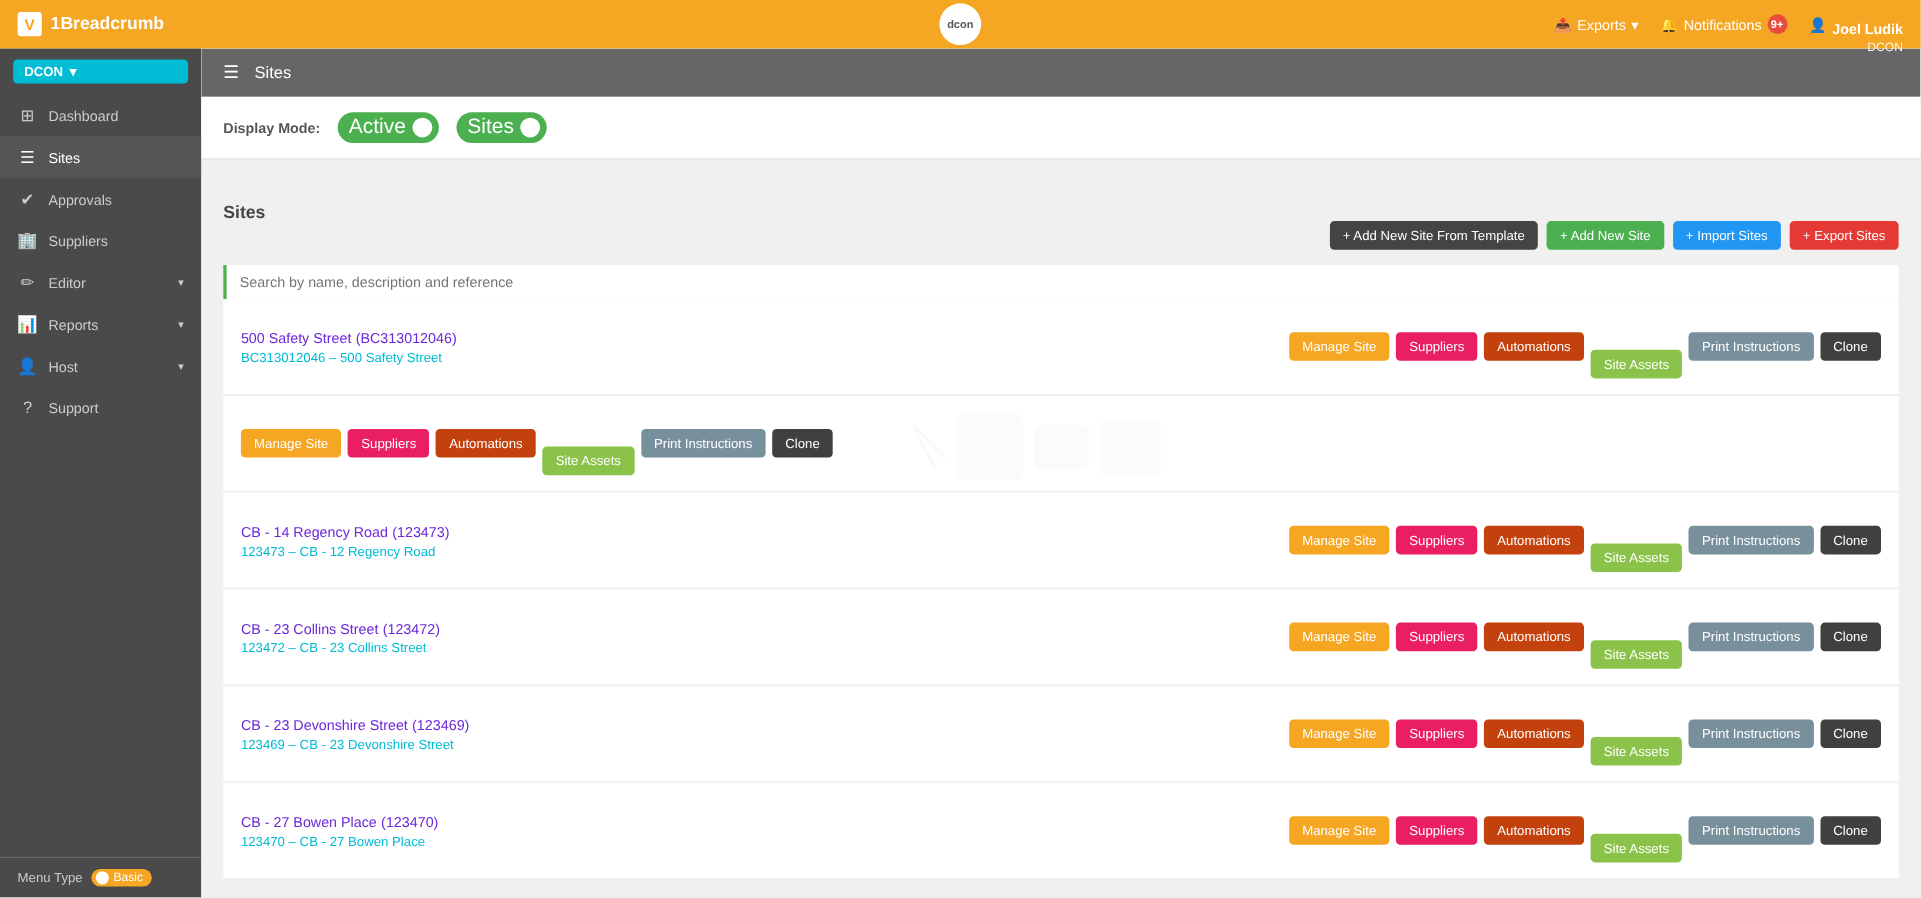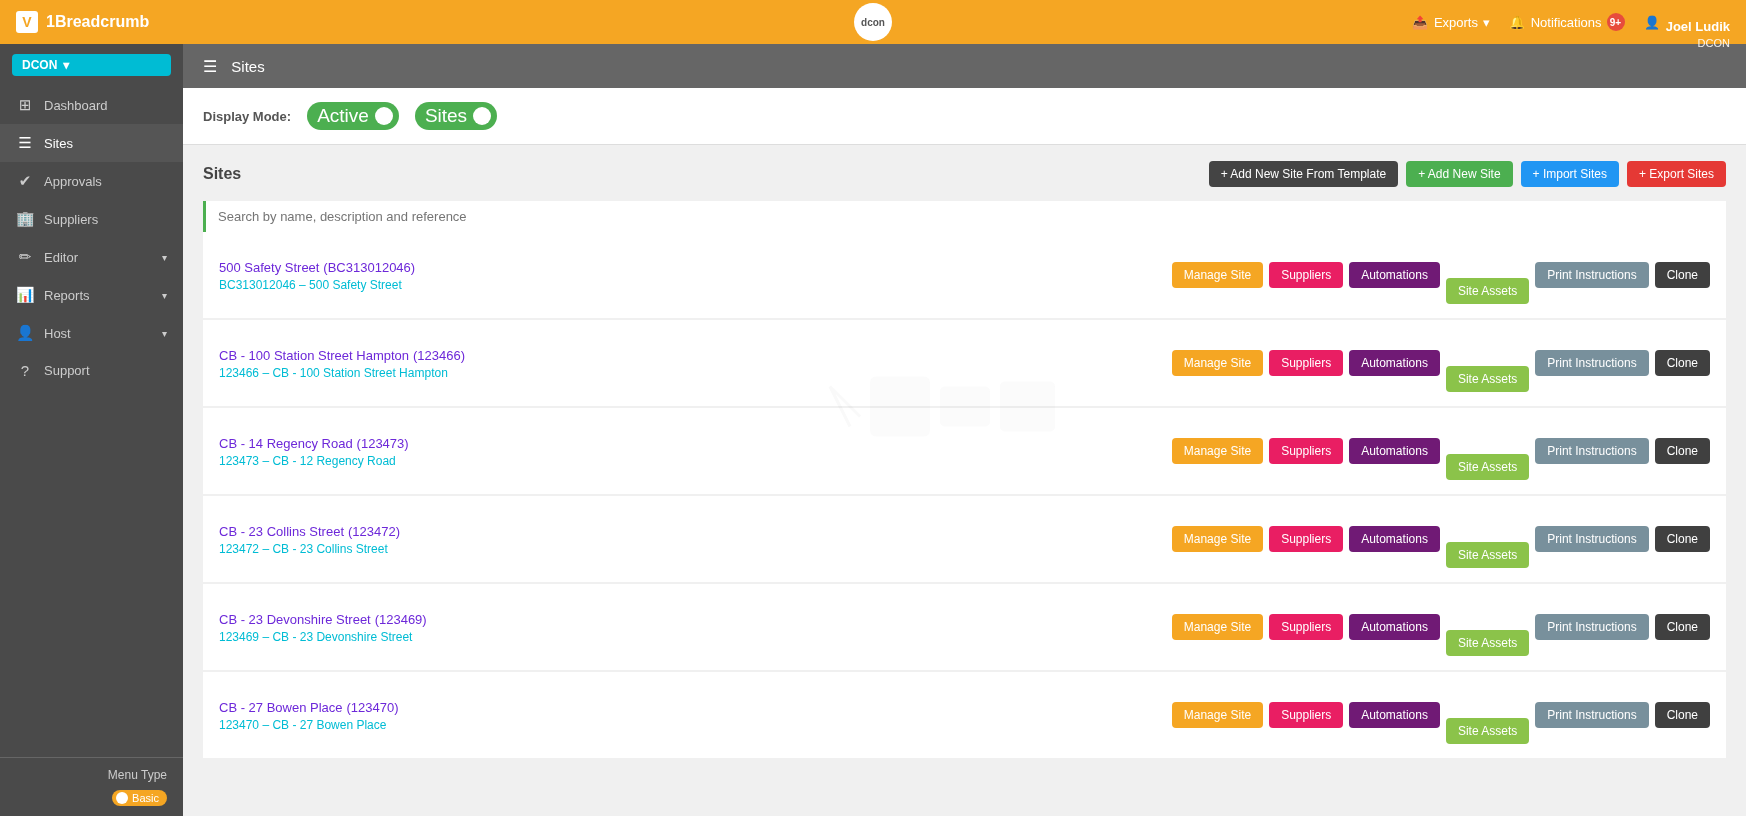--- a/index.html
+++ b/index.html
@@ -123,25 +123,24 @@
       color: white;
     }
     .sidebar-item .icon { font-size: 15px; width: 18px; text-align: center; }
     .sidebar-item .arrow { margin-left: auto; font-size: 10px; }
     .sidebar-footer {
       padding: 10px 16px;
       border-top: 1px solid #666;
     }
     .menu-type-row {
       display: flex;
-      align-items: flex-end;
+      align-items: center;
       gap: 8px;
       color: #ccc;
       font-size: 12px;
-      flex-direction: column;
     }
     .toggle-basic {
       background: #f5a623;
       border-radius: 12px;
       padding: 2px 8px 2px 4px;
       display: inline-flex;
       align-items: center;
       gap: 4px;
       font-size: 11px;
       color: white;
@@ -219,20 +218,21 @@
     }
     .sites-title {
       font-size: 16px;
       color: #444;
       font-weight: bold;
     }
     .sites-actions {
       display: flex;
       gap: 8px;
       align-items: center;
+      margin-top: 40px;
     }
     .btn {
       padding: 6px 12px;
       border: none;
       border-radius: 4px;
       cursor: pointer;
       font-size: 12px;
       color: white;
       display: inline-flex;
       align-items: center;
@@ -283,21 +283,21 @@
       color: #00bcd4;
       margin-top: 3px;
     }
     .site-actions {
       display: flex;
       gap: 6px;
       align-items: center;
     }
     .btn-orange { background: #f5a623; }
     .btn-pink { background: #e91e63; }
-    .btn-teal { background: #701a75; }
+    .btn-teal { background: #c2410c; }
     .btn-lime { background: #8bc34a; margin-top: 32px; }
     .btn-print { background: #78909c; }
     .btn-clone { background: #404040; }
 
     
     .watermark {
       position: fixed;
       top: 50%;
       left: 55%;
       transform: translate(-50%, -50%);
@@ -444,27 +444,20 @@
             <button class="btn btn-orange">Manage Site</button>
             <button class="btn btn-pink">Suppliers</button>
             <button class="btn btn-teal">Automations</button>
             <button class="btn btn-lime">Site Assets</button>
             <button class="btn btn-print" style="background:#78909c;">Print Instructions</button>
             <button class="btn btn-clone">Clone</button>
           </div>
         </div>
 
         <div class="site-item">
-          <div class="site-info">
-            <div class="site-name">
-              <span>CB - 100 Station Street Hampton</span>
-              <span> (<span>123466</span>)</span>
-            </div>
-            <div class="site-ref">123466 – CB - 100 Station Street Hampton</div>
-          </div>
           <div class="site-actions">
             <button class="btn btn-orange">Manage Site</button>
             <button class="btn btn-pink">Suppliers</button>
             <button class="btn btn-teal">Automations</button>
             <button class="btn btn-lime">Site Assets</button>
             <button class="btn" style="background:#78909c;">Print Instructions</button>
             <button class="btn btn-clone">Clone</button>
           </div>
         </div>
 

